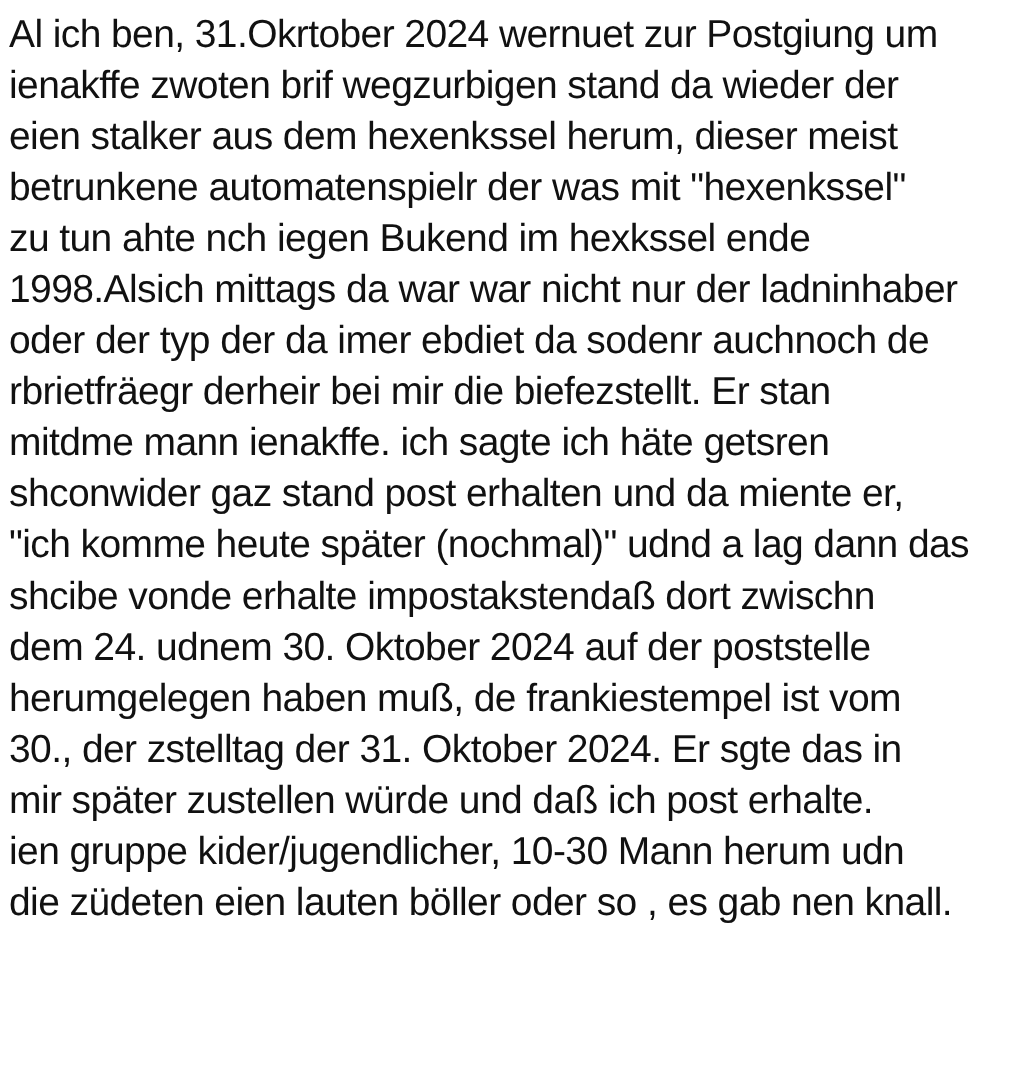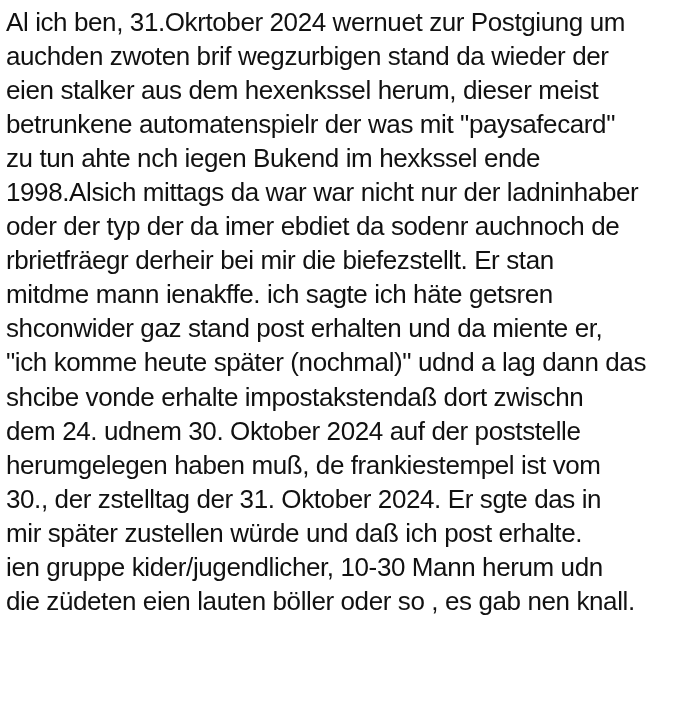--- a/index.html
+++ b/index.html
@@ -26,23 +26,23 @@
     letter-spacing: -0.4px;
     white-space: nowrap;
     color: #111111;
   }
 </style>
 </head>
 <body>
 
 <div class="text-document">
   <div class="line">Al ich ben, 31.Okrtober 2024 wernuet zur Postgiung um</div>
-  <div class="line">auchden zwoten brif wegzurbigen stand da wieder der</div>
+  <div class="line">ienakffe zwoten brif wegzurbigen stand da wieder der</div>
   <div class="line">eien stalker aus dem hexenkssel herum, dieser meist</div>
-  <div class="line">betrunkene automatenspielr der was mit "paysafecard"</div>
+  <div class="line">betrunkene automatenspielr der was mit "hexenkssel"</div>
   <div class="line">zu tun ahte nch iegen Bukend im hexkssel ende</div>
   <div class="line">1998.Alsich mittags da war war nicht nur der ladninhaber</div>
   <div class="line">oder der typ der da imer ebdiet da sodenr auchnoch de</div>
   <div class="line">rbrietfräegr derheir bei mir die biefezstellt. Er stan</div>
   <div class="line">mitdme mann ienakffe. ich sagte ich häte getsren</div>
   <div class="line">shconwider gaz stand post erhalten und da miente er,</div>
   <div class="line">"ich komme heute später (nochmal)" udnd a lag dann das</div>
   <div class="line">shcibe vonde erhalte impostakstendaß dort zwischn</div>
   <div class="line">dem 24. udnem 30. Oktober 2024 auf der poststelle</div>
   <div class="line">herumgelegen haben muß, de frankiestempel ist vom</div>

